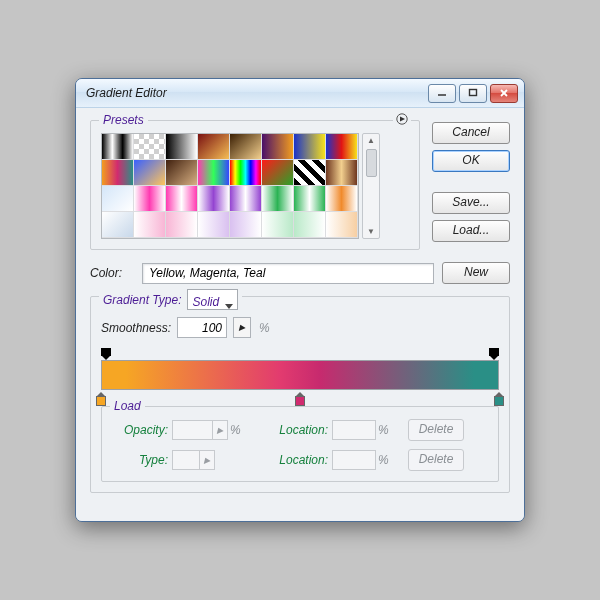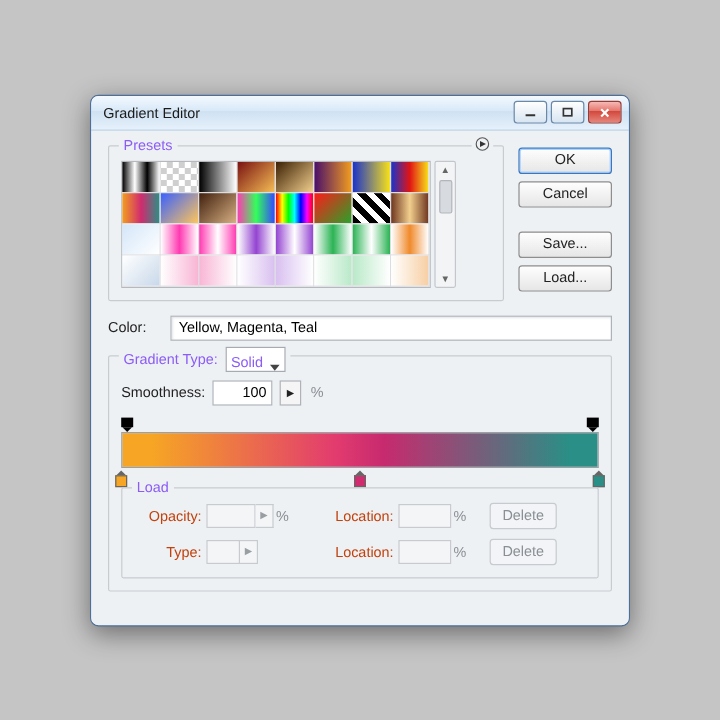--- a/index.html
+++ b/index.html
@@ -2,21 +2,21 @@
 <html><head>
 <meta charset="utf-8">
 <style>
   html,body{margin:0;padding:0;width:600px;height:600px;
     background:#c5c5c5;font-family:"Segoe UI",Tahoma,sans-serif;
     font-size:12px;color:#222;}
   .outer{width:600px;height:600px;display:flex;align-items:center;
     justify-content:center;}
   .win{width:448px;background:#d7e6f5;border:1px solid #4d6f98;
     border-radius:7px;box-shadow:0 6px 22px rgba(0,0,0,.45);
-    overflow:hidden;}
+    overflow:hidden;font-style:italic;}
   
   .tbar{height:28px;display:flex;align-items:center;padding:0 6px;
     background:linear-gradient(#f3f9ff,#d8e8f7 45%,#cfe1f2 46%,#e6f1fb);
     border-bottom:1px solid #bcd3e8;}
   .tbar .title{flex:1;font-size:12px;color:#1a1a1a;padding-left:4px;}
   .wbtns{display:flex;gap:3px;}
   .wbtn{width:26px;height:17px;border:1px solid #6a88a8;border-radius:3px;
     background:linear-gradient(#fefefe,#d8e5f1);display:flex;
     align-items:center;justify-content:center;font-size:10px;
     line-height:1;cursor:pointer;}
@@ -30,21 +30,21 @@
   .rcol{width:78px;display:flex;flex-direction:column;gap:6px;
     padding-top:2px;}
   .rbtn{height:20px;border:1px solid #8e8e8e;border-radius:3px;
     background:linear-gradient(#fefefe,#e6e6e6);font-size:12px;
     padding:0 4px;cursor:pointer;text-align:center;line-height:19px;}
   .rbtn.accent{border-color:#3978c0;box-shadow:0 0 0 1px #a9d1ff inset;}
   
   .group{border:1px solid #c8ccd0;border-radius:2px;position:relative;
     padding:12px 10px 10px 10px;margin-bottom:12px;background:#eef1f4;}
   .group .legend{position:absolute;top:-8px;left:8px;background:#eef1f4;
-    padding:0 4px;font-size:12px;color:#8b5cf6;}
+    padding:0 4px;font-size:12px;color:#4c1d95;}
   .group .flyout{position:absolute;top:-8px;right:8px;background:#eef1f4;
     padding:0 3px;}
   .flyout svg{width:12px;height:12px;}
   
   .presets-wrap{display:flex;}
   .pg{display:grid;grid-template-columns:repeat(8,32px);
     grid-auto-rows:26px;gap:0;border:1px solid #b5b9bd;flex:0 0 auto;
     background:#fff;}
   .pg .sw{border-right:1px solid #dcdde0;border-bottom:1px solid #dcdde0;
     cursor:pointer;}
@@ -84,21 +84,21 @@
     border-top:4px solid #000;}
   .cstop{position:absolute;bottom:0;width:10px;height:14px;cursor:pointer;}
   .cstop::before{content:"";position:absolute;left:1px;top:0;
     border-left:4px solid transparent;border-right:4px solid transparent;
     border-bottom:4px solid #666;}
   .cstop .chip{position:absolute;left:0;top:4px;width:10px;height:10px;
     border:1px solid #666;box-sizing:border-box;}
   
   .stops-grid{display:grid;grid-template-columns:60px 56px 14px 30px 60px
     44px 14px 18px 56px;row-gap:8px;align-items:center;}
-  .stops-grid label{color:#c2410c;text-align:right;padding-right:4px;}
+  .stops-grid label{color:#15803d;text-align:right;padding-right:4px;}
   .dis{border:1px solid #c7cace;height:18px;background:#f4f5f7;}
   .disbtn{height:20px;border:1px solid #c7cace;border-radius:3px;
     background:#f3f4f7;color:#8a8f94;text-align:center;line-height:19px;
     cursor:default;}
   .pct{color:#8a8f94;font-size:12px;padding-left:2px;}
   .colbox{width:26px;height:18px;border:1px solid #c7cace;
     background:#f4f5f7;}
   .colarr{width:14px;height:18px;border:1px solid #c7cace;border-left:0;
     background:#f4f5f7;display:flex;align-items:center;
     justify-content:center;font-size:8px;color:#9a9ea3;}
@@ -181,31 +181,32 @@
               <div class="sbar">
                 <div class="arr">▲</div>
                 <div class="thumb"></div>
                 <div style="flex:1"></div>
                 <div class="arr">▼</div>
               </div>
             </div>
           </div>
         </div>
         <div class="rcol">
+          <div class="rbtn">Cancel</div>
           <div class="rbtn accent">OK</div>
-          <div class="rbtn">Cancel</div>
           <div style="height:8px"></div>
           <div class="rbtn">Save...</div>
           <div class="rbtn">Load...</div>
         </div>
       </div>
 
       <div class="row">
         <label>Color:</label>
         <input class="tinput" value="Yellow, Magenta, Teal" style="">
+        <div class="rbtn" style="width:58px">New</div>
       </div>
 
       <div class="group">
         <div class="legend" style="display:flex;align-items:center;gap:6px">
           <span>Gradient Type:</span>
           <span class="sel">
               <span>Solid</span>
             </span>
         </div>
 

